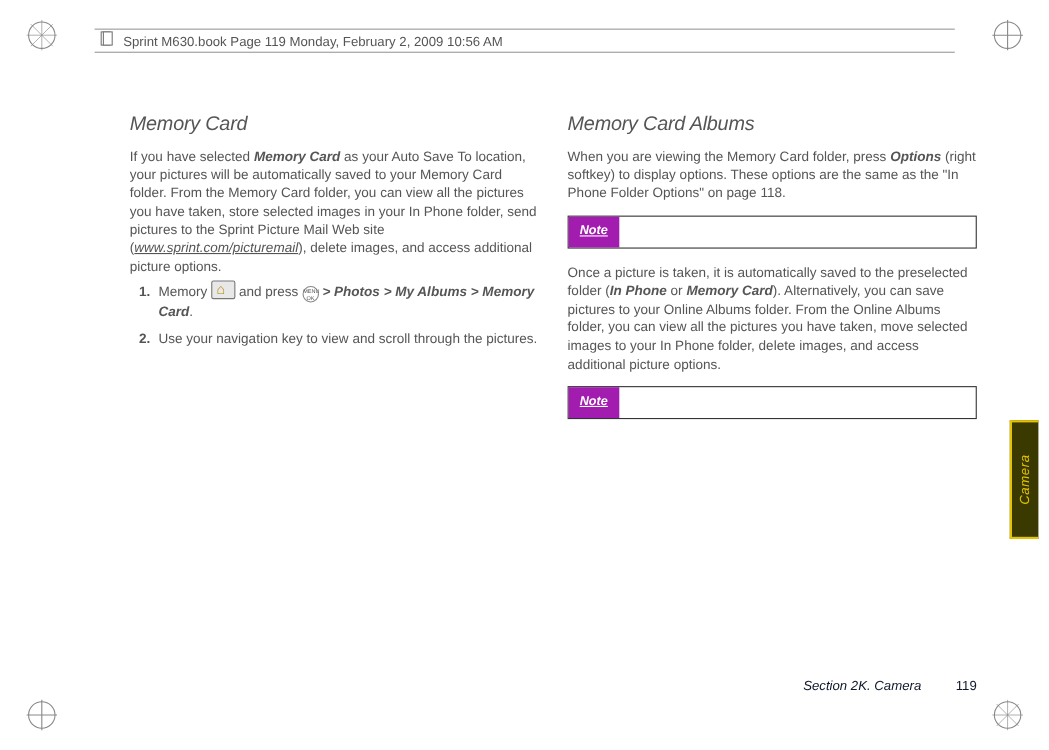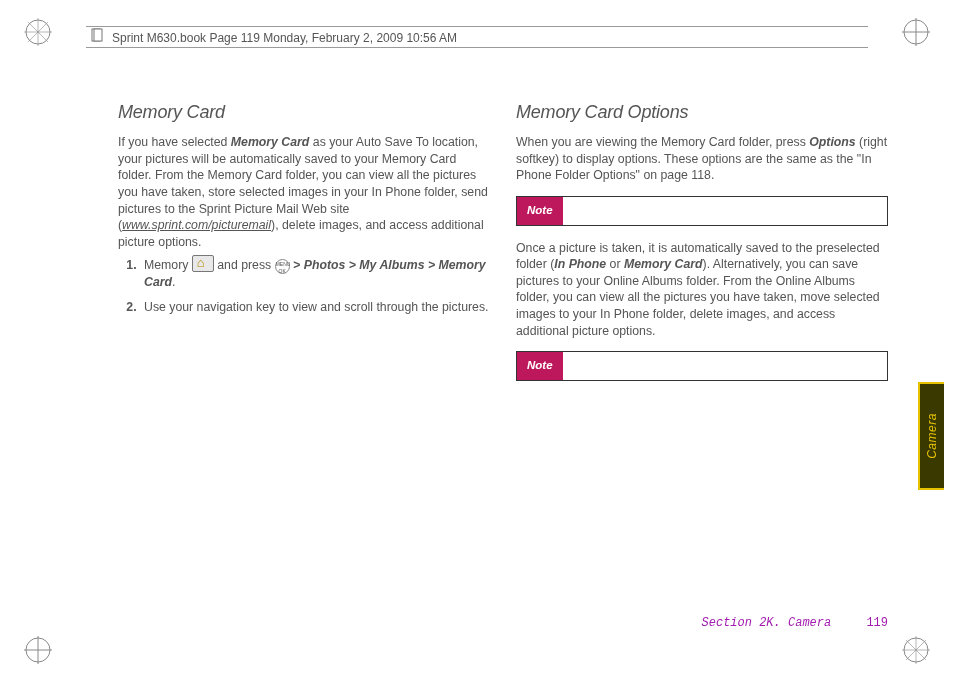--- a/index.html
+++ b/index.html
@@ -110,26 +110,27 @@
     padding-top: 1px;
     box-sizing: border-box;
   }
   .note-box {
     display: flex;
     border: 1px solid #333;
     margin: 12px 0 14px 0;
     font-size: 11.5px;
   }
   .note-label {
-    background: #be185d;
+    background: #a21caf;
     color: #fff;
     font-style: italic;
     font-weight: bold;
     padding: 6px 10px;
     flex: 0 0 auto;
+    text-decoration: underline;
   }
   .note-body {
     padding: 6px 10px;
     font-style: italic;
     color: #555;
     line-height: 1.3;
   }
   .side-tab {
     position: absolute;
     right: 10px;
@@ -150,22 +151,21 @@
     transform: rotate(-90deg);
     white-space: nowrap;
     letter-spacing: 0.5px;
   }
   .footer {
     position: absolute;
     right: 66px;
     bottom: 52px;
     font-size: 12px;
     font-style: italic;
-    color: #a21caf;
-    font-family: Liberation Mono, monospace;
+    color: #0f172a;
   }
   .footer .pg { font-style: normal; margin-left: 28px; }
   p { margin: 0 0 6px 0; }
 </style>
 </head>
 <body>
 
 <div class="crop-mark cm-tl"><svg viewBox="0 0 28 28">
       <circle cx="14" cy="14" r="12" fill="none" stroke="#888" stroke-width="1"></circle>
       <g stroke="#888" stroke-width="0.6">
@@ -214,21 +214,21 @@
       </p>
       <ol class="steps">
         <li>
           <span>Memory </span><span class="icon-house"></span><span> and press </span><span class="icon-menuok">MENU OK</span><span class="bold-ital">  &gt; Photos &gt; My Albums &gt; Memory Card</span><span>.</span>
         </li>
         <li>Use your navigation key to view and scroll through the pictures.</li>
       </ol>
     </div>
 
     <div class="col">
-      <h2>Memory Card Options</h2>
+      <h2>Memory Card Albums</h2>
       <p>
         <span>When you are viewing the Memory Card folder, press </span><span class="bold-ital">Options</span><span> (right softkey) to display options. These options are the same as the "In Phone Folder Options" on page 118.</span>
       </p>
       <div class="note-box">
         <div class="note-label">Note</div>
       </div>
       <p>
         <span>Once a picture is taken, it is automatically saved to the preselected folder (</span><span class="bold-ital">In Phone</span><span> or </span><span class="bold-ital">Memory Card</span><span>). Alternatively, you can save pictures to your Online Albums folder. From the Online Albums folder, you can view all the pictures you have taken, move selected images to your In Phone folder, delete images, and access additional picture options.</span>
       </p>
       <div class="note-box">

